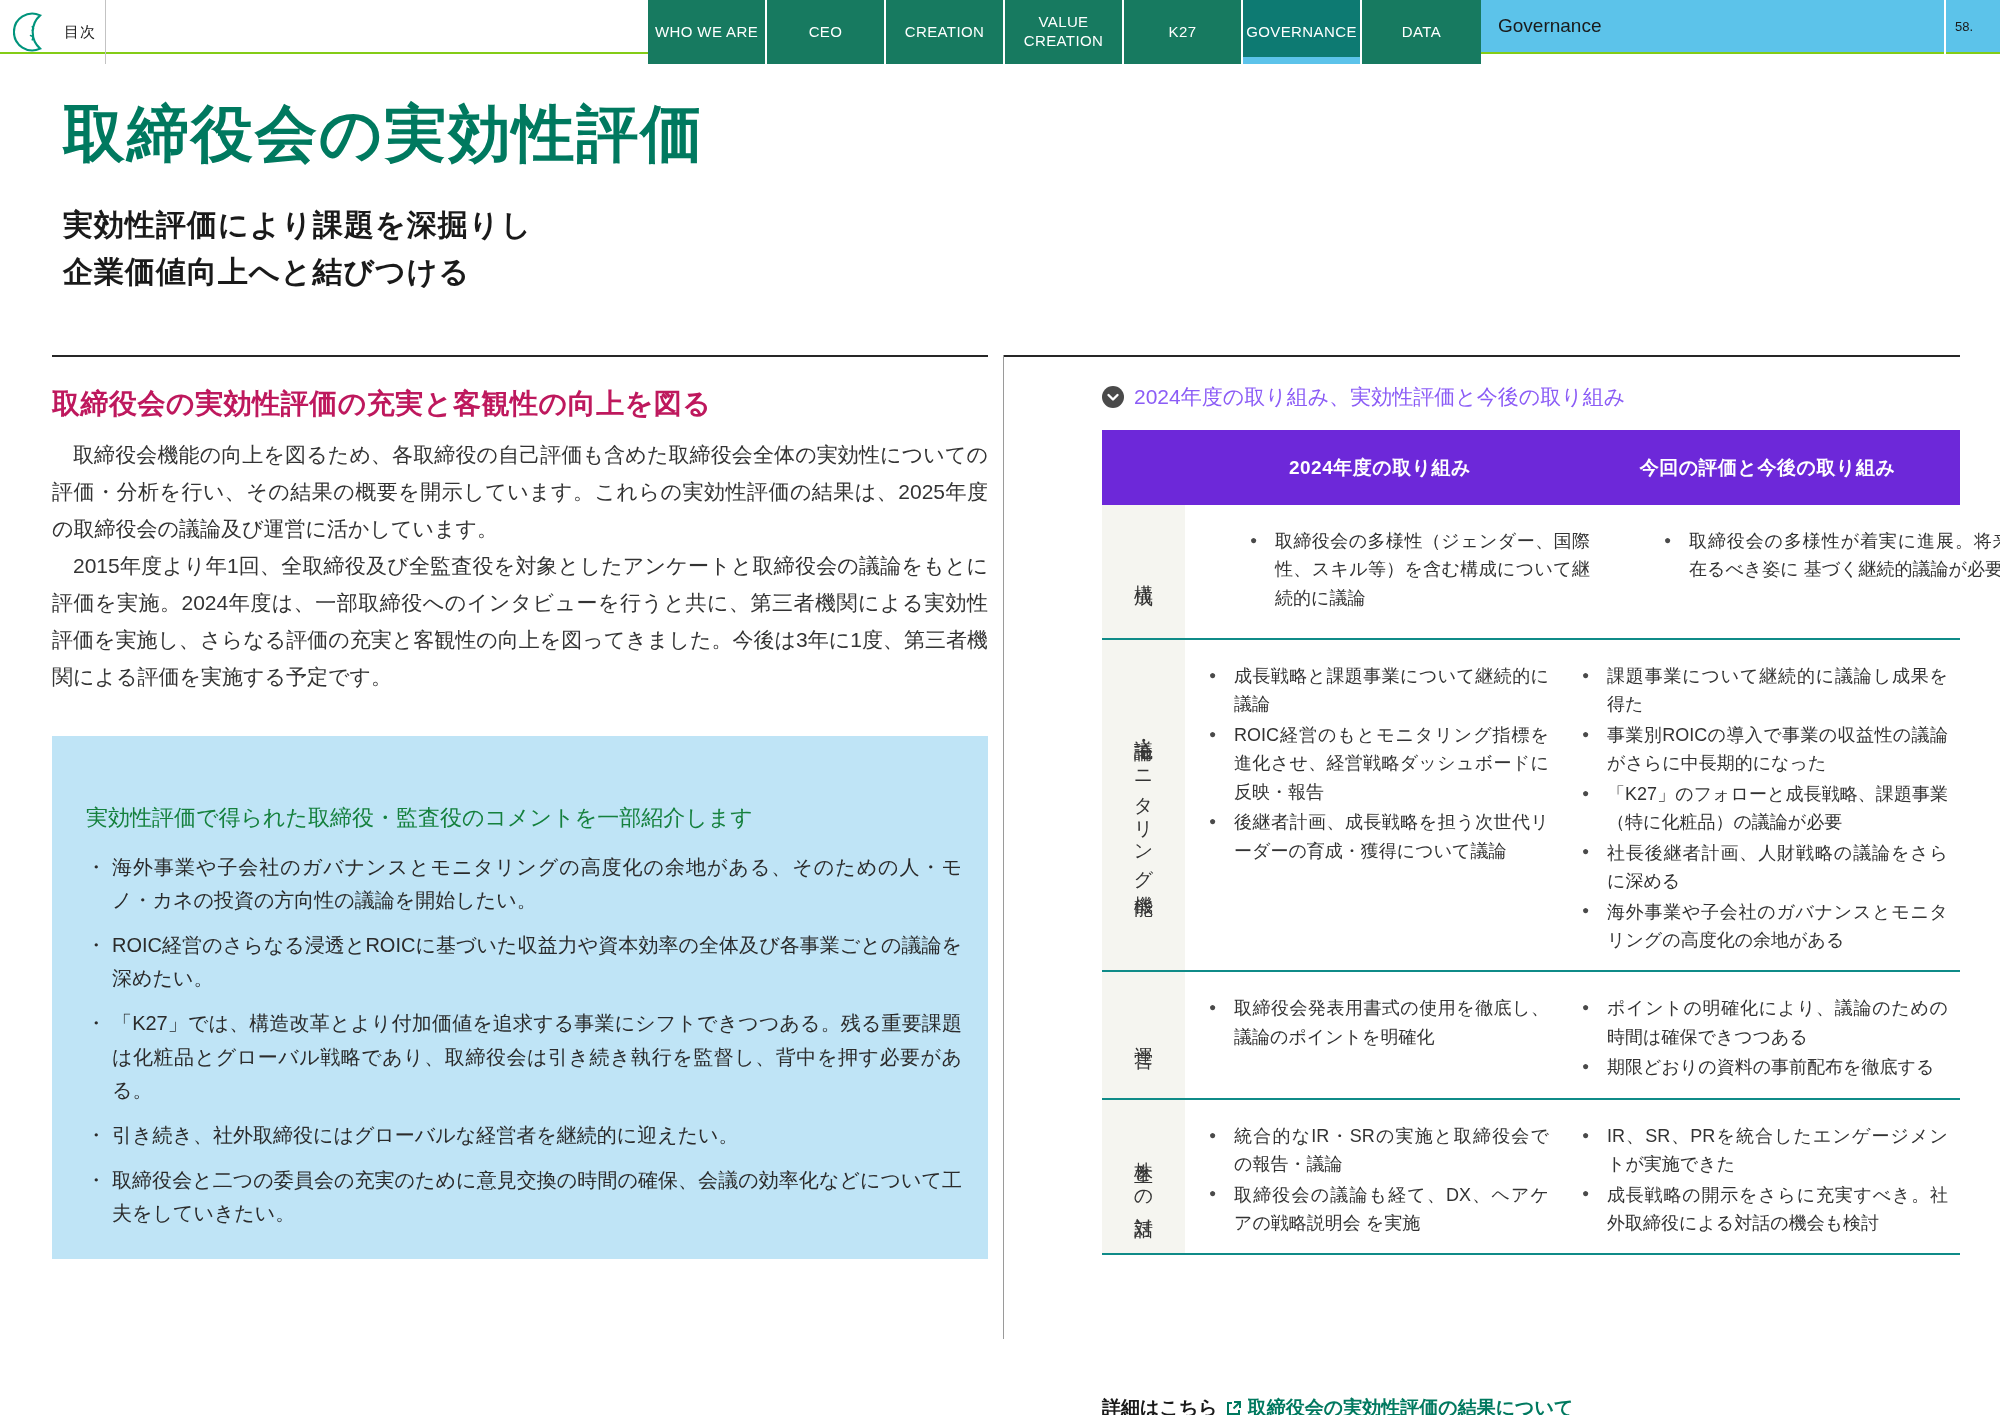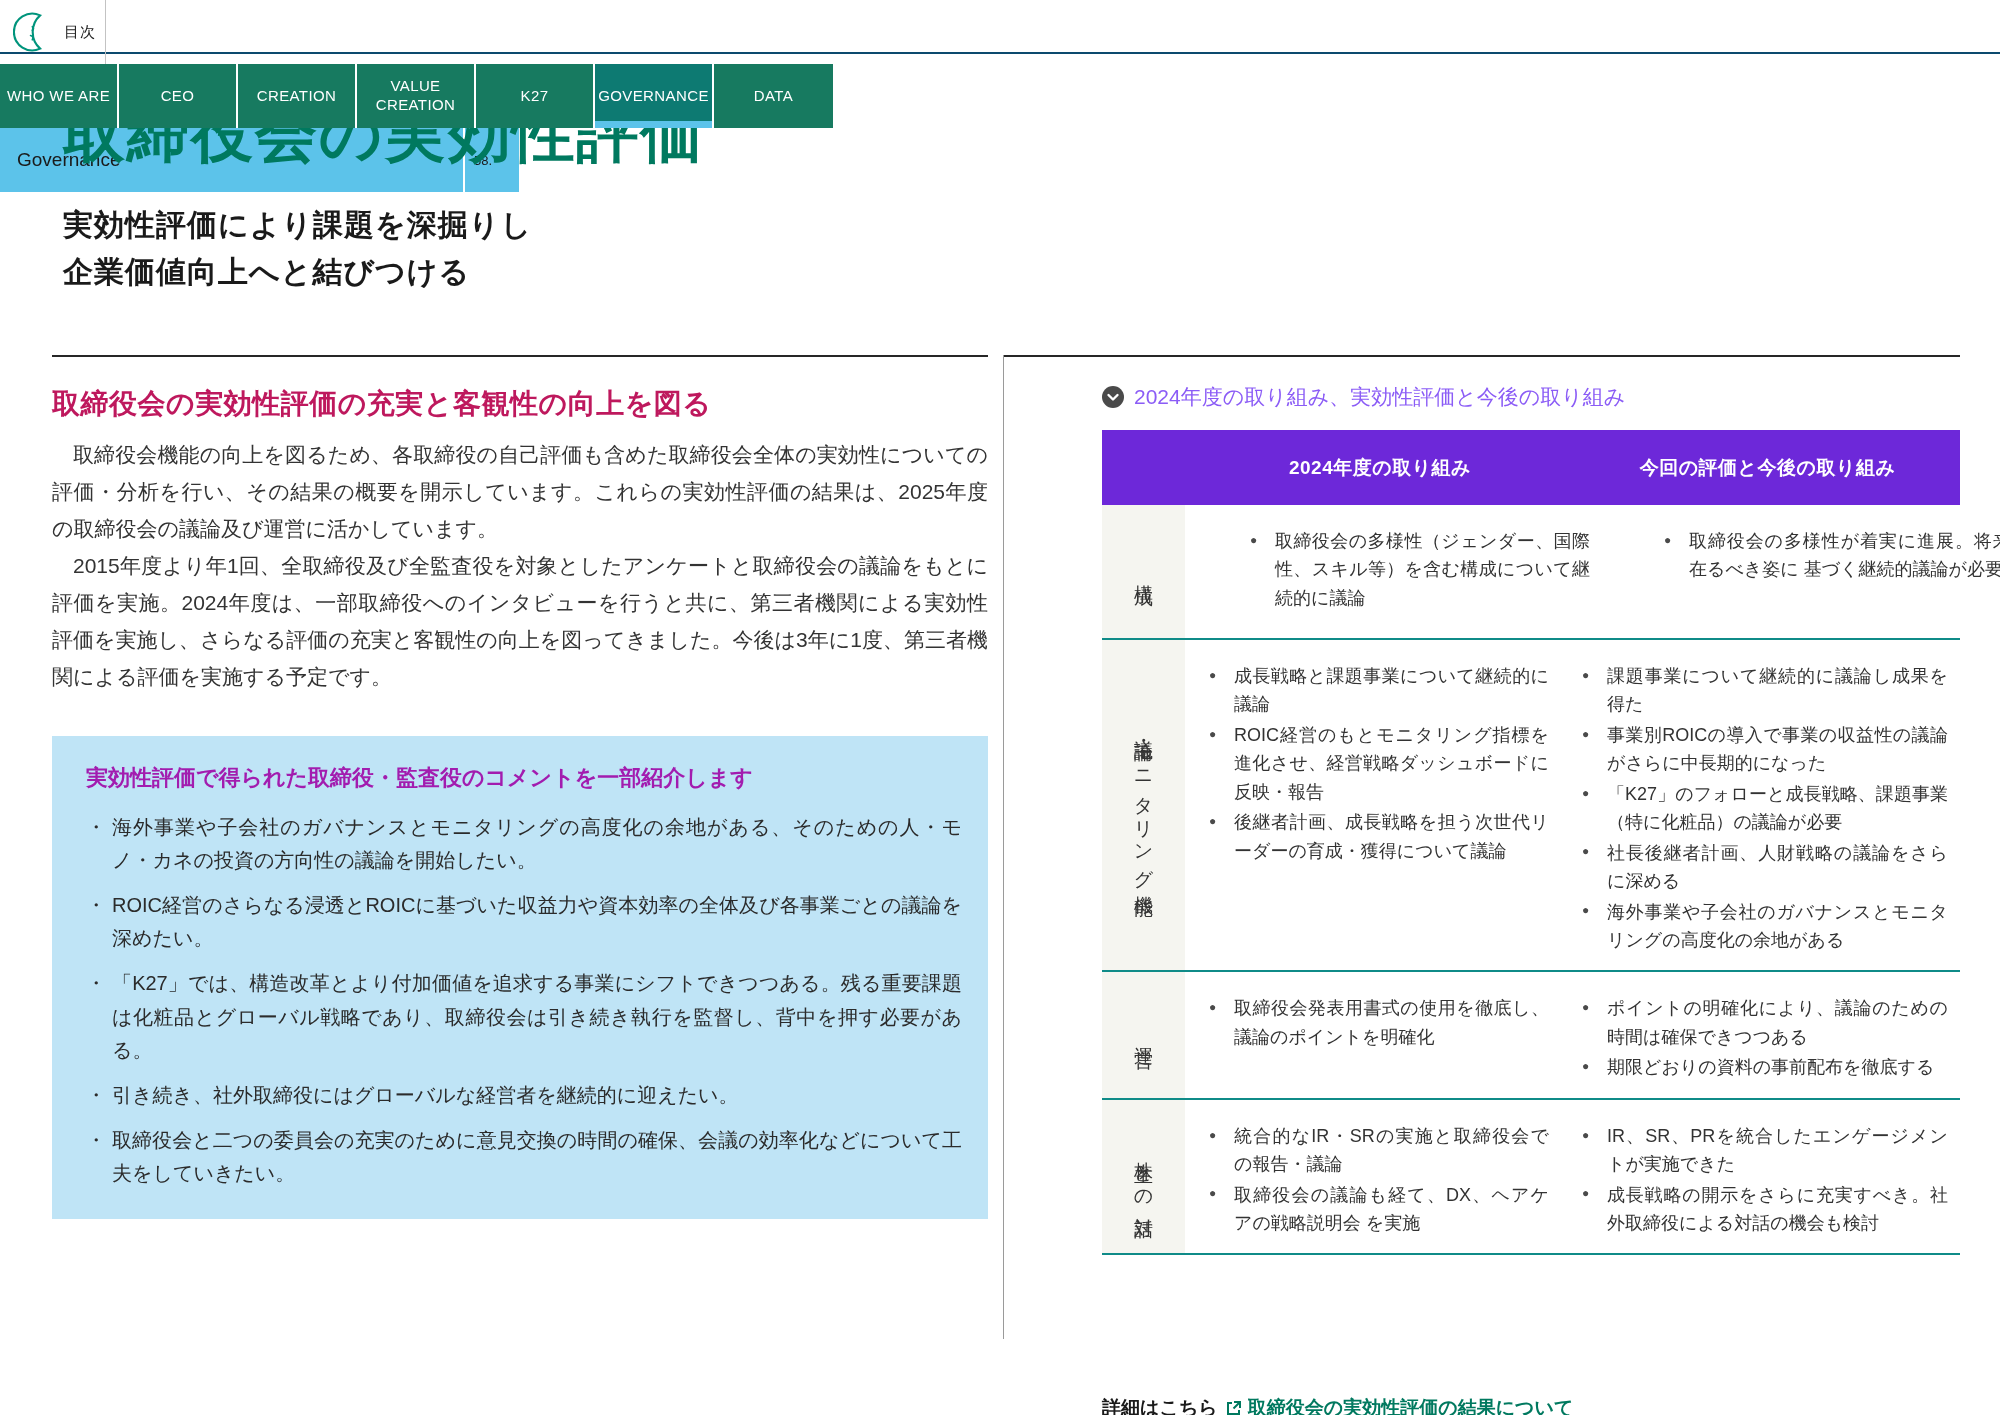--- a/index.html
+++ b/index.html
@@ -1,19 +1,19 @@
 <!DOCTYPE html>
 <html lang="ja"><head>
 <meta charset="utf-8">
 <style>
   * { margin:0; padding:0; box-sizing:border-box; }
   html,body { width:2000px; height:1415px; background:#fff; font-family:"Liberation Sans","DejaVu Sans",sans-serif; color:#333; overflow:hidden; }
 
   
-  .topnav { display:flex; height:54px; width:2000px; border-bottom:2px solid #0c4a6e; background:#fff;flex-direction:column; }
+  .topnav { display:flex; height:54px; width:2000px; border-bottom:2px solid #84cc16; background:#fff; }
   .toc-block { width:106px; height:64px; display:flex; align-items:center; gap:9px; padding-left:13px; border-right:1px solid #c3c3c3; flex:none; }
   .toc-label { font-size:15px; color:#1a1a1a; letter-spacing:1px; }
   .nav-spacer { flex:1; }
   .nav-tabs { display:flex; flex:none; }
   .nav-tab { position:relative; width:119px; height:64px; background:#177a60; color:#fff; display:flex; align-items:center; justify-content:center; text-align:center; font-size:15px; line-height:1.25; letter-spacing:.4px; border-right:2px solid #fff; cursor:pointer; padding:0 6px; }
   .nav-tab:last-child { border-right:none; }
   .nav-tab.active { background:#0d7a72; }
   .tab-underline { position:absolute; left:0; right:0; bottom:0; height:7px; background:#5cc3ea; }
   .nav-right { flex:none; width:519px; background:#5cc3ea; display:flex; align-items:center; }
   .breadcrumb { font-size:19px; color:#1a1a1a; padding-left:17px; flex:1; }
@@ -29,21 +29,21 @@
   .col-left { width:936px; flex:none; border-top:2px solid #262626; }
   .v-divider { width:1px; background:#9a9a9a; margin-left:15px; flex:none; }
   .col-right { flex:1; border-top:2px solid #262626; padding-left:98px; }
 
   
   .left-heading { margin-top:28px; font-size:28px; font-weight:bold; color:#be185d; letter-spacing:.5px; }
   .body-text { margin-top:14px; font-size:21px; line-height:1.76; text-align:justify; color:#333; }
   .body-text p { text-indent:1em; }
 
   .comment-box { margin-top:40px; background:#bfe4f6; padding:27px 26px 28px 34px; }
-  .comment-title { font-size:22px; font-weight:bold; color:#a21caf; margin-bottom:18px; }
+  .comment-title { font-size:22px; font-weight:normal; color:#15803d; margin-bottom:18px;margin-top:40px; }
   .comment-list { list-style:none; }
   .comment-list li { position:relative; padding-left:26px; font-size:20px; line-height:1.66; color:#2b2b2b; margin-top:12px; text-align:justify; }
   .comment-list li:first-child { margin-top:0; }
   .comment-list li::before { content:"・"; position:absolute; left:0; top:0; color:#2b2b2b; }
 
   
   .section-header { margin-top:26px; display:flex; align-items:center; gap:10px; font-size:21px; color:#8b5cf6; }
   .circle-chevron { flex:none; width:22px; height:22px; }
 
   .etable { margin-top:19px; width:858px; }

